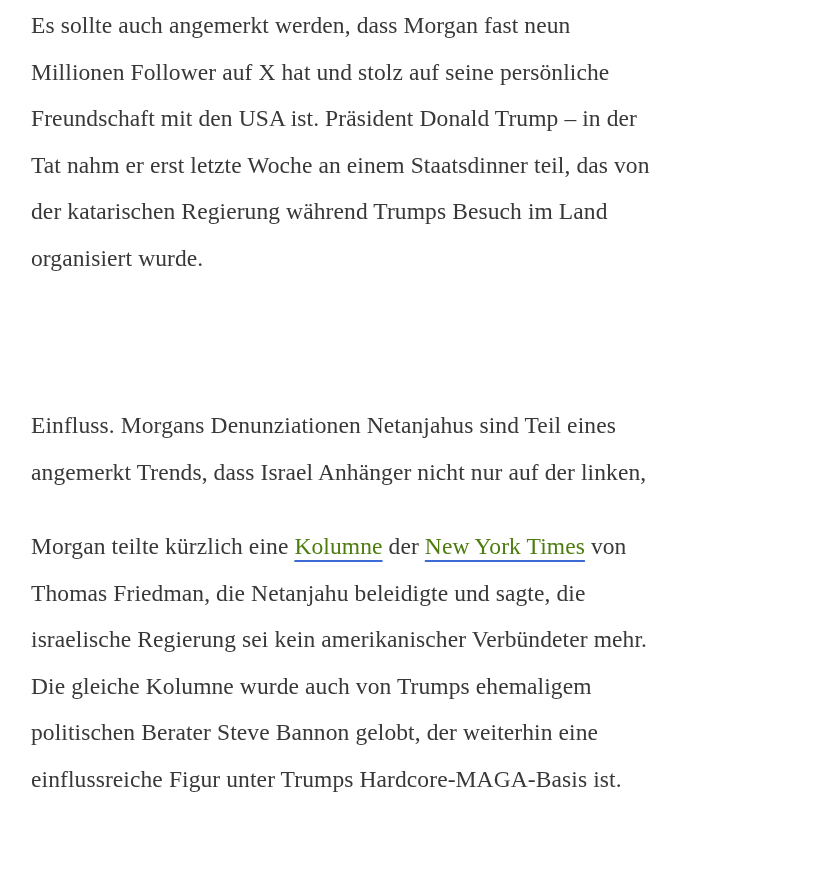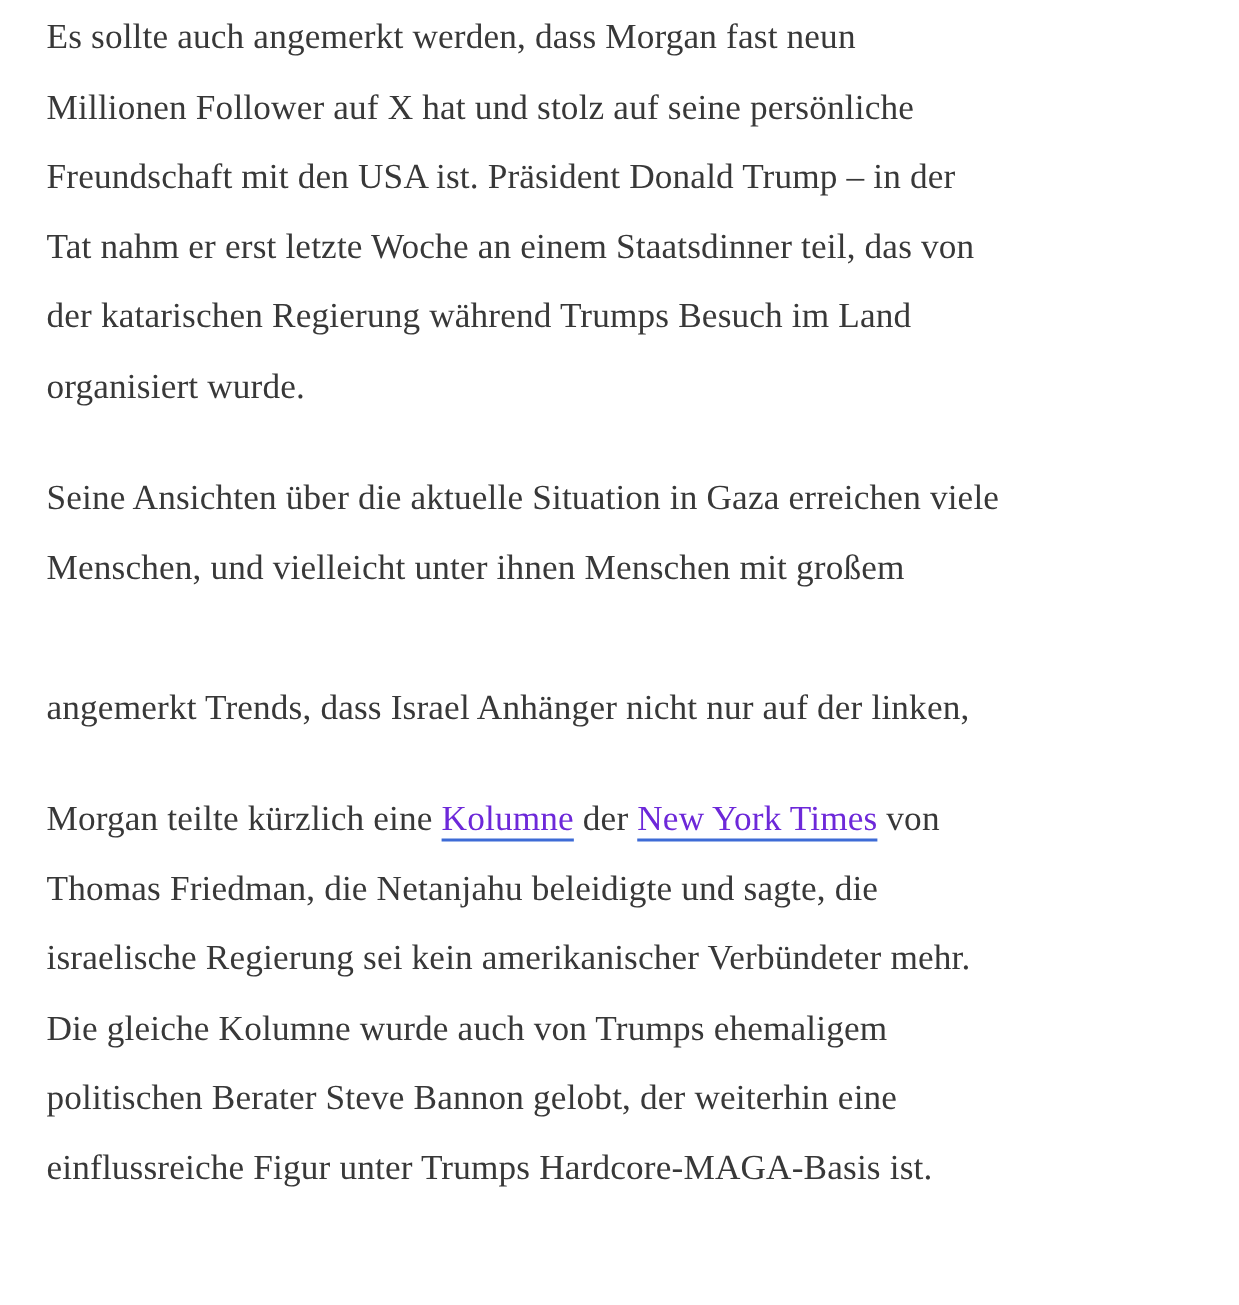--- a/index.html
+++ b/index.html
@@ -24,28 +24,28 @@
     font-size: 23.5px;
     line-height: 46.5px;
     font-weight: 400;
     letter-spacing: 0.1px;
     max-width: 782px;
   }
   p.para:last-child {
     margin-bottom: 0;
   }
   a.inline-link {
-    color: #6d28d9;
+    color: #4d7c0f;
     text-decoration: underline;
     text-decoration-color: #3d6bd6;
     text-decoration-thickness: 2px;
     text-underline-offset: 6px;
     cursor: pointer;
   }
 </style>
 </head>
 <body>
 
 <div class="article-body">
     <p class="para"><span>Es sollte auch angemerkt werden, dass Morgan fast neun</span><br><span>Millionen Follower auf X hat und stolz auf seine persönliche</span><br><span>Freundschaft mit den USA ist. Präsident Donald Trump – in der</span><br><span>Tat nahm er erst letzte Woche an einem Staatsdinner teil, das von</span><br><span>der katarischen Regierung während Trumps Besuch im Land</span><br><span>organisiert wurde.</span></p>
-    <p class="para"><span>Seine Ansichten über die aktuelle Situation in Gaza erreichen viele</span><br><span>Menschen, und vielleicht unter ihnen Menschen mit großem</span><br><br><span>angemerkt Trends, dass Israel Anhänger nicht nur auf der linken,</span><br></p>
+    <p class="para"><br><br><span>Einfluss. Morgans Denunziationen Netanjahus sind Teil eines</span><br><span>angemerkt Trends, dass Israel Anhänger nicht nur auf der linken,</span><br></p>
     <p class="para"><span>Morgan teilte kürzlich eine </span><a href="#" class="inline-link">Kolumne</a><span> der </span><a href="#" class="inline-link">New York Times</a><span> von</span><br><span>Thomas Friedman, die Netanjahu beleidigte und sagte, die</span><br><span>israelische Regierung sei kein amerikanischer Verbündeter mehr.</span><br><span>Die gleiche Kolumne wurde auch von Trumps ehemaligem</span><br><span>politischen Berater Steve Bannon gelobt, der weiterhin eine</span><br><span>einflussreiche Figur unter Trumps Hardcore-MAGA-Basis ist.</span></p>
   </div>
 
 </body></html>

